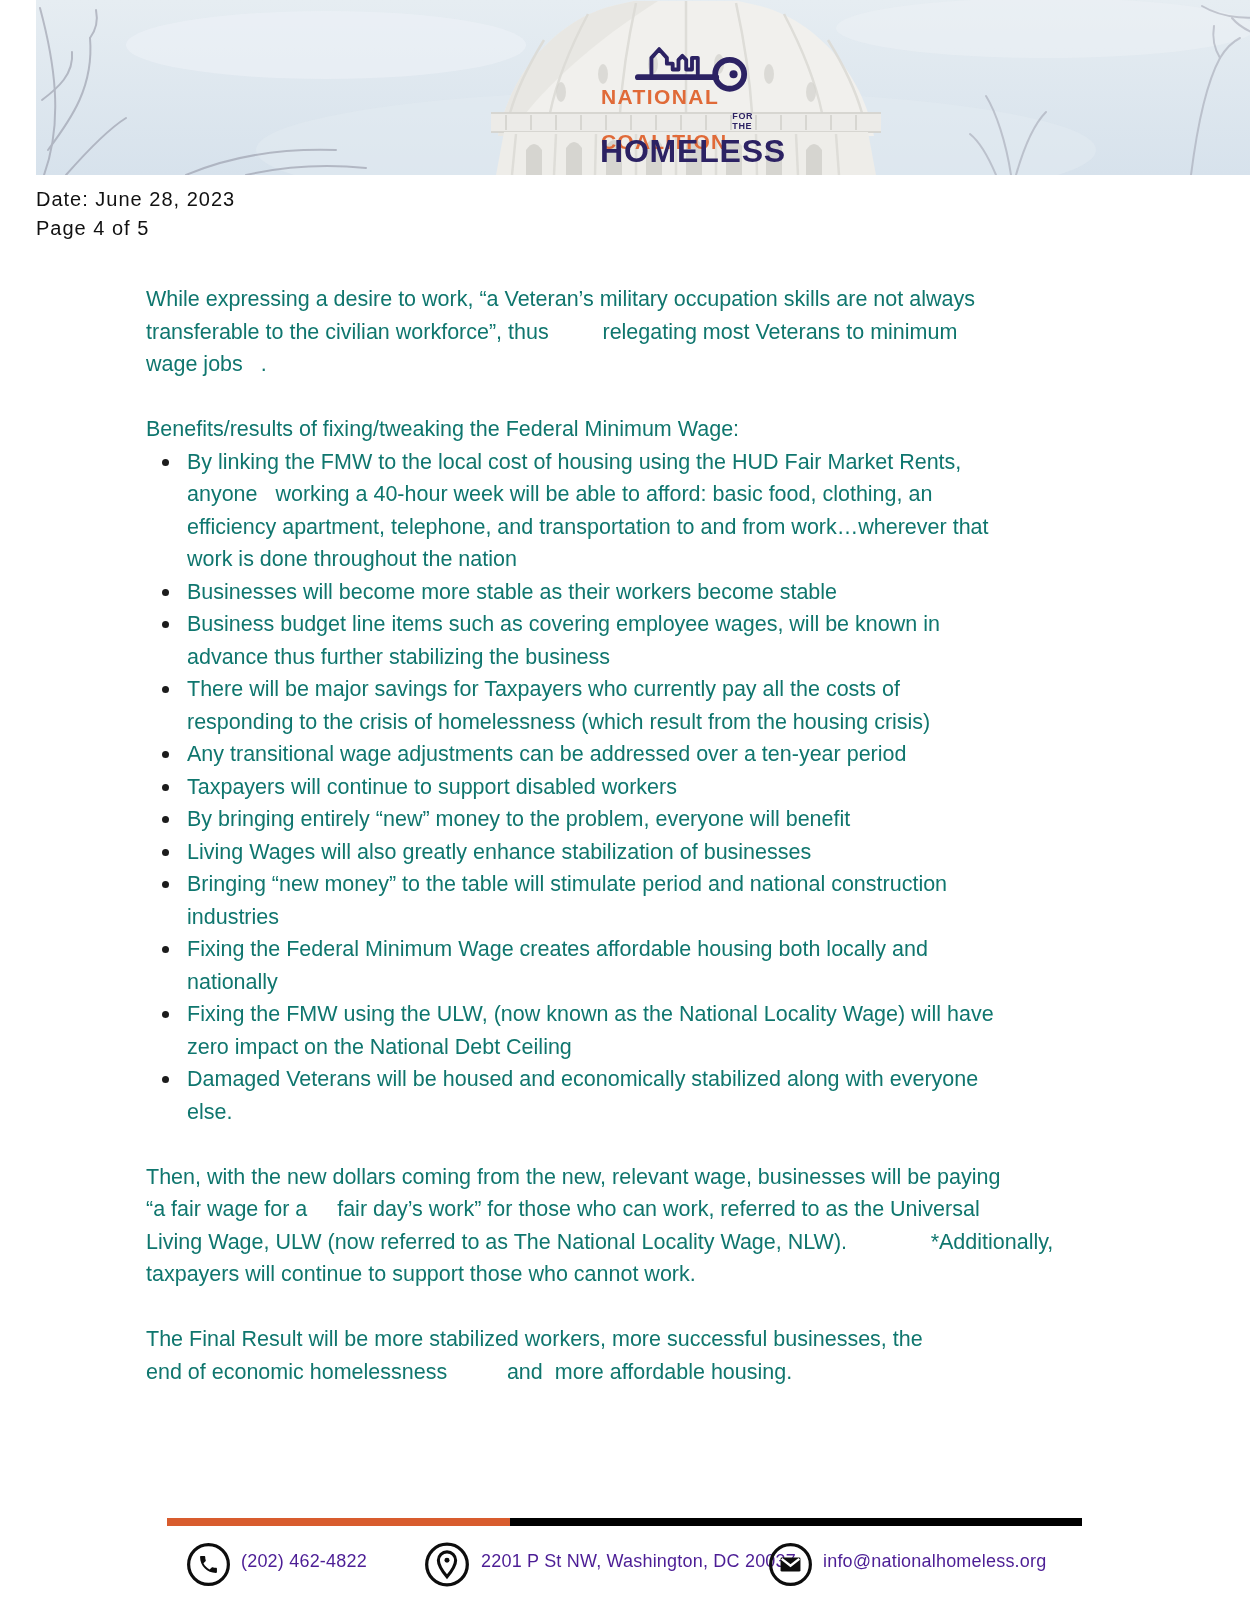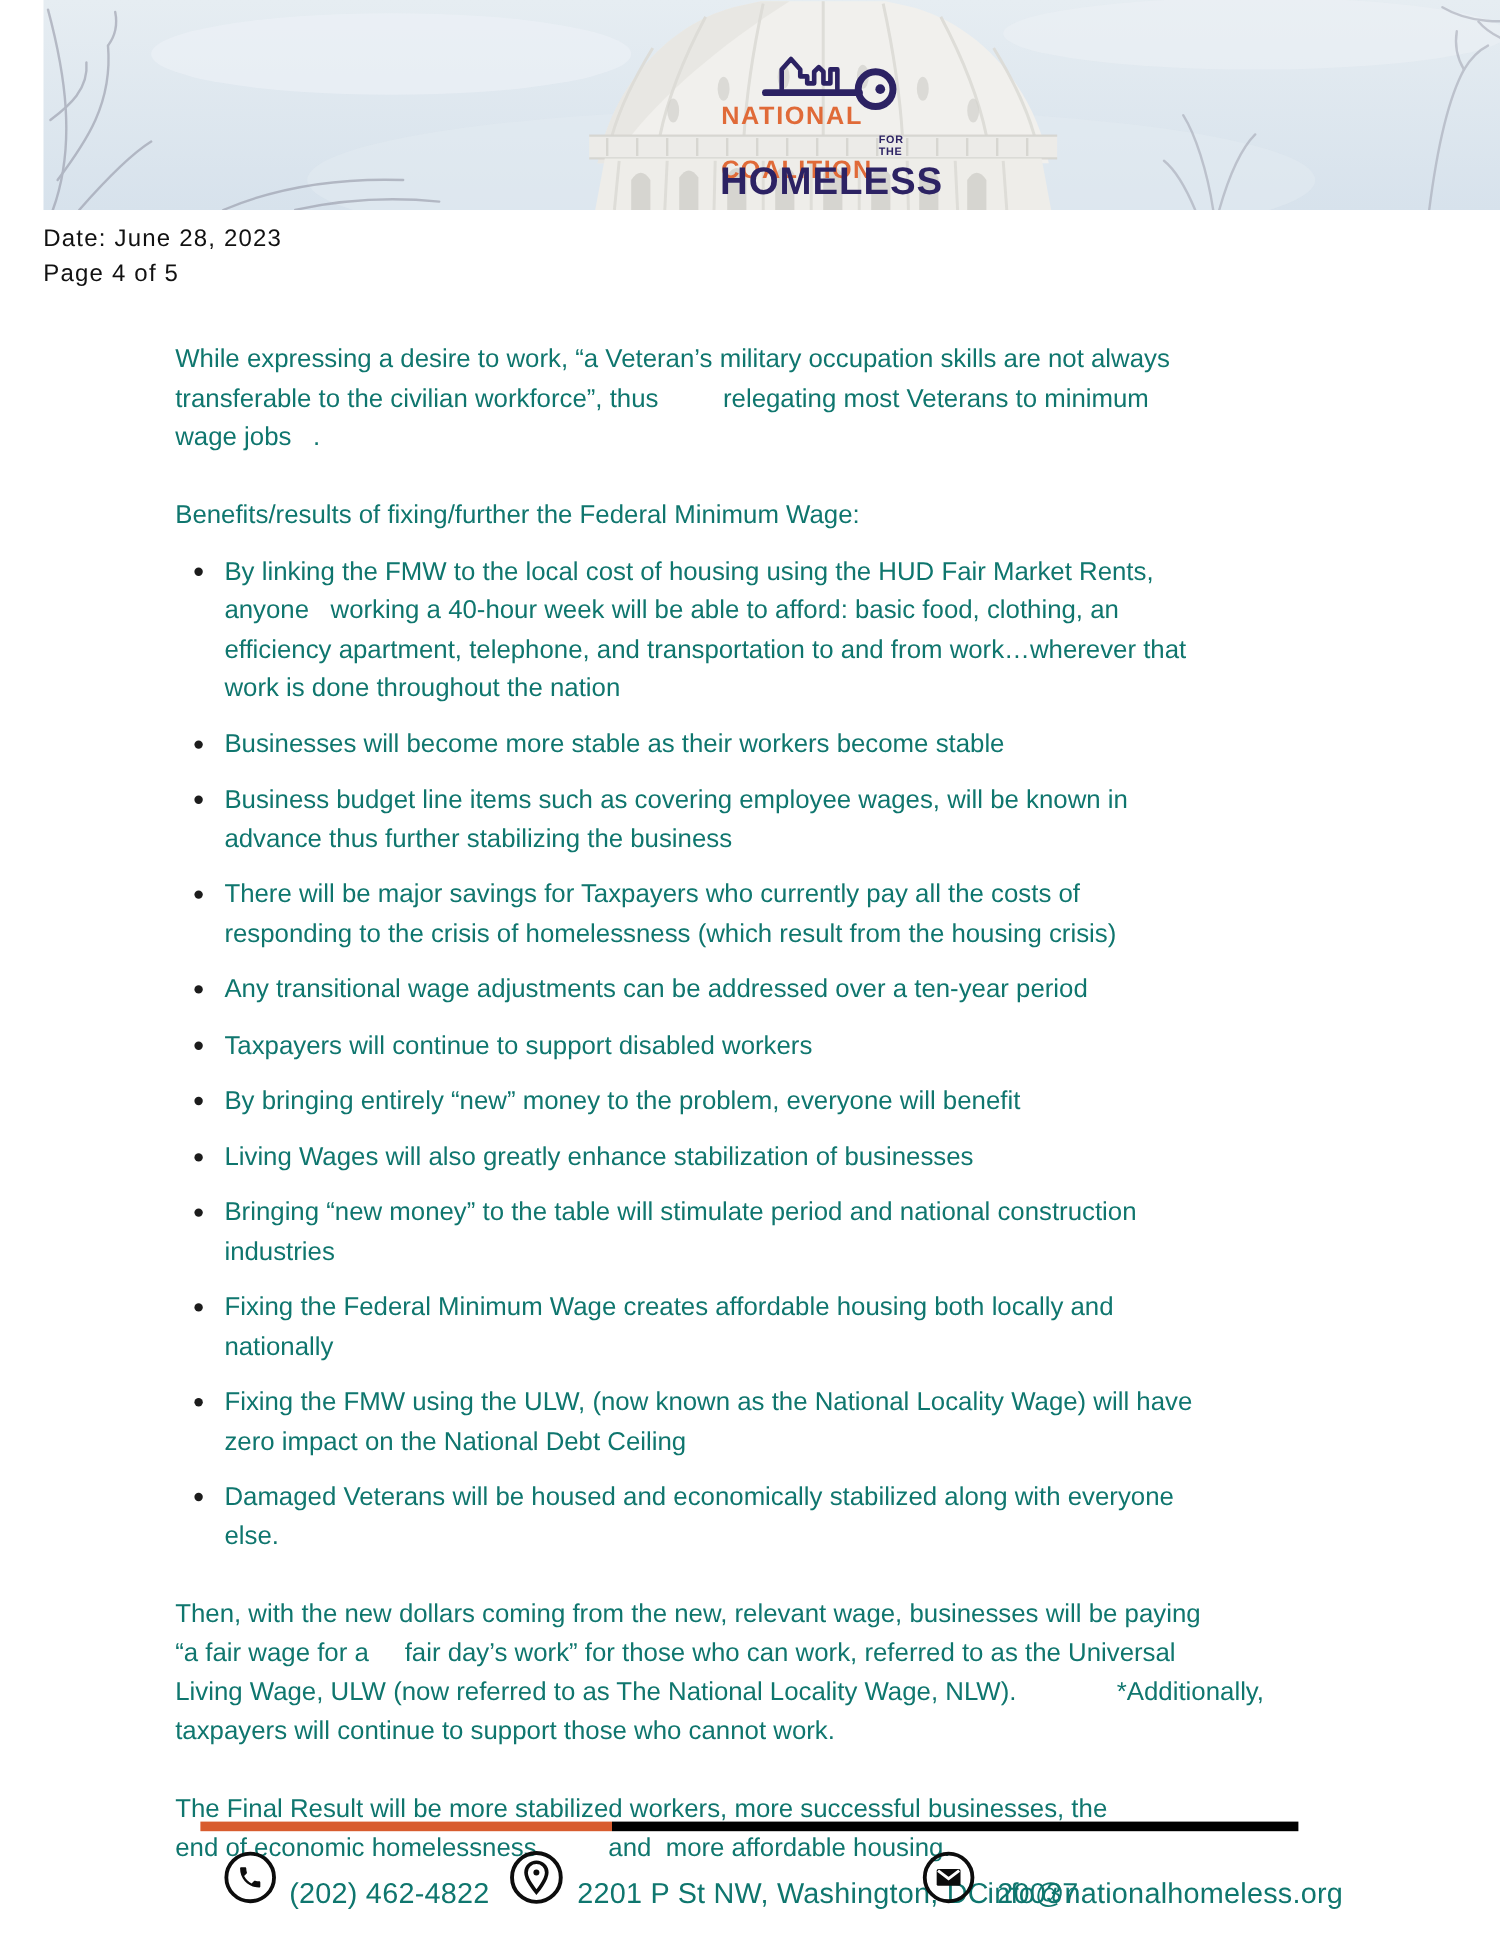--- a/index.html
+++ b/index.html
@@ -55,21 +55,21 @@
   }
 
   
   .content {
     margin: 40px 0 0 110px;
     width: 990px;
     font-size: 21.5px;
     line-height: 32.5px;
     color: #0f766e;
   }
-  .pre { white-space: pre; margin-top: 14px; }
+  .pre { white-space: pre; }
   .content p { margin: 0 0 32.5px 0; }
   .content p.heading { margin-bottom: 0; }
   .content ul { list-style: none; margin: 0 0 32.5px 0; padding: 0; }
   .content li { position: relative; padding-left: 41px; }
   .content li::before {
     content: "";
     position: absolute;
     left: 16px; top: 13px;
     width: 7px; height: 7px;
     border-radius: 50%;
@@ -81,21 +81,21 @@
     position: absolute;
     left: 167px; top: 1518px;
     width: 915px; height: 8px;
     display: flex;
   }
   .footer-rule .seg-orange { width: 343px; height: 8px; background: #d85c2e; }
   .footer-rule .seg-black { flex: 1; height: 8px; background: #000000; }
 
   .contacts { position: absolute; left: 0; top: 1541px; width: 1250px; height: 56px; }
   .contact-icon { position: absolute; display: block; }
-  .contact-text { position: absolute; font-size: 24px; color: #0f766e; top: 24px; letter-spacing: 0.2px; }
+  .contact-text { position: absolute; font-size: 18px; color: #4c1d95; top: 10px; letter-spacing: 0.2px; }
   #phone-icon   { left: 186px; top: 1px;  width: 45px; height: 45px; }
   #phone-text   { left: 241px; }
   #pin-icon     { left: 424px; top: 0px;  width: 46px; height: 49px; }
   #address-text { left: 481px; }
   #email-icon   { left: 768px; top: 1px;  width: 45px; height: 45px; }
   #email-text   { left: 823px; }
 </style>
 </head>
 <body>
 
@@ -224,21 +224,21 @@
 
   <div class="meta">
     <div>Date: June 28, 2023</div>
     <div>Page 4 of 5</div>
   </div>
 
   <div class="content">
     <p class="pre">While expressing a desire to work, “a Veteran’s military occupation skills are not always
 transferable to the civilian workforce”, thus         relegating most Veterans to minimum
 wage jobs   .</p>
-    <p class="pre heading">Benefits/results of fixing/further the Federal Minimum Wage:</p>
+    <p class="pre heading">Benefits/results of fixing/tweaking the Federal Minimum Wage:</p>
     <ul>
       <li class="pre">By linking the FMW to the local cost of housing using the HUD Fair Market Rents,
 anyone   working a 40-hour week will be able to afford: basic food, clothing, an
 efficiency apartment, telephone, and transportation to and from work…wherever that
 work is done throughout the nation</li>
       <li class="pre">Businesses will become more stable as their workers become stable</li>
       <li class="pre">Business budget line items such as covering employee wages, will be known in
 advance thus further stabilizing the business</li>
       <li class="pre">There will be major savings for Taxpayers who currently pay all the costs of
 responding to the crisis of homelessness (which result from the housing crisis)</li>

